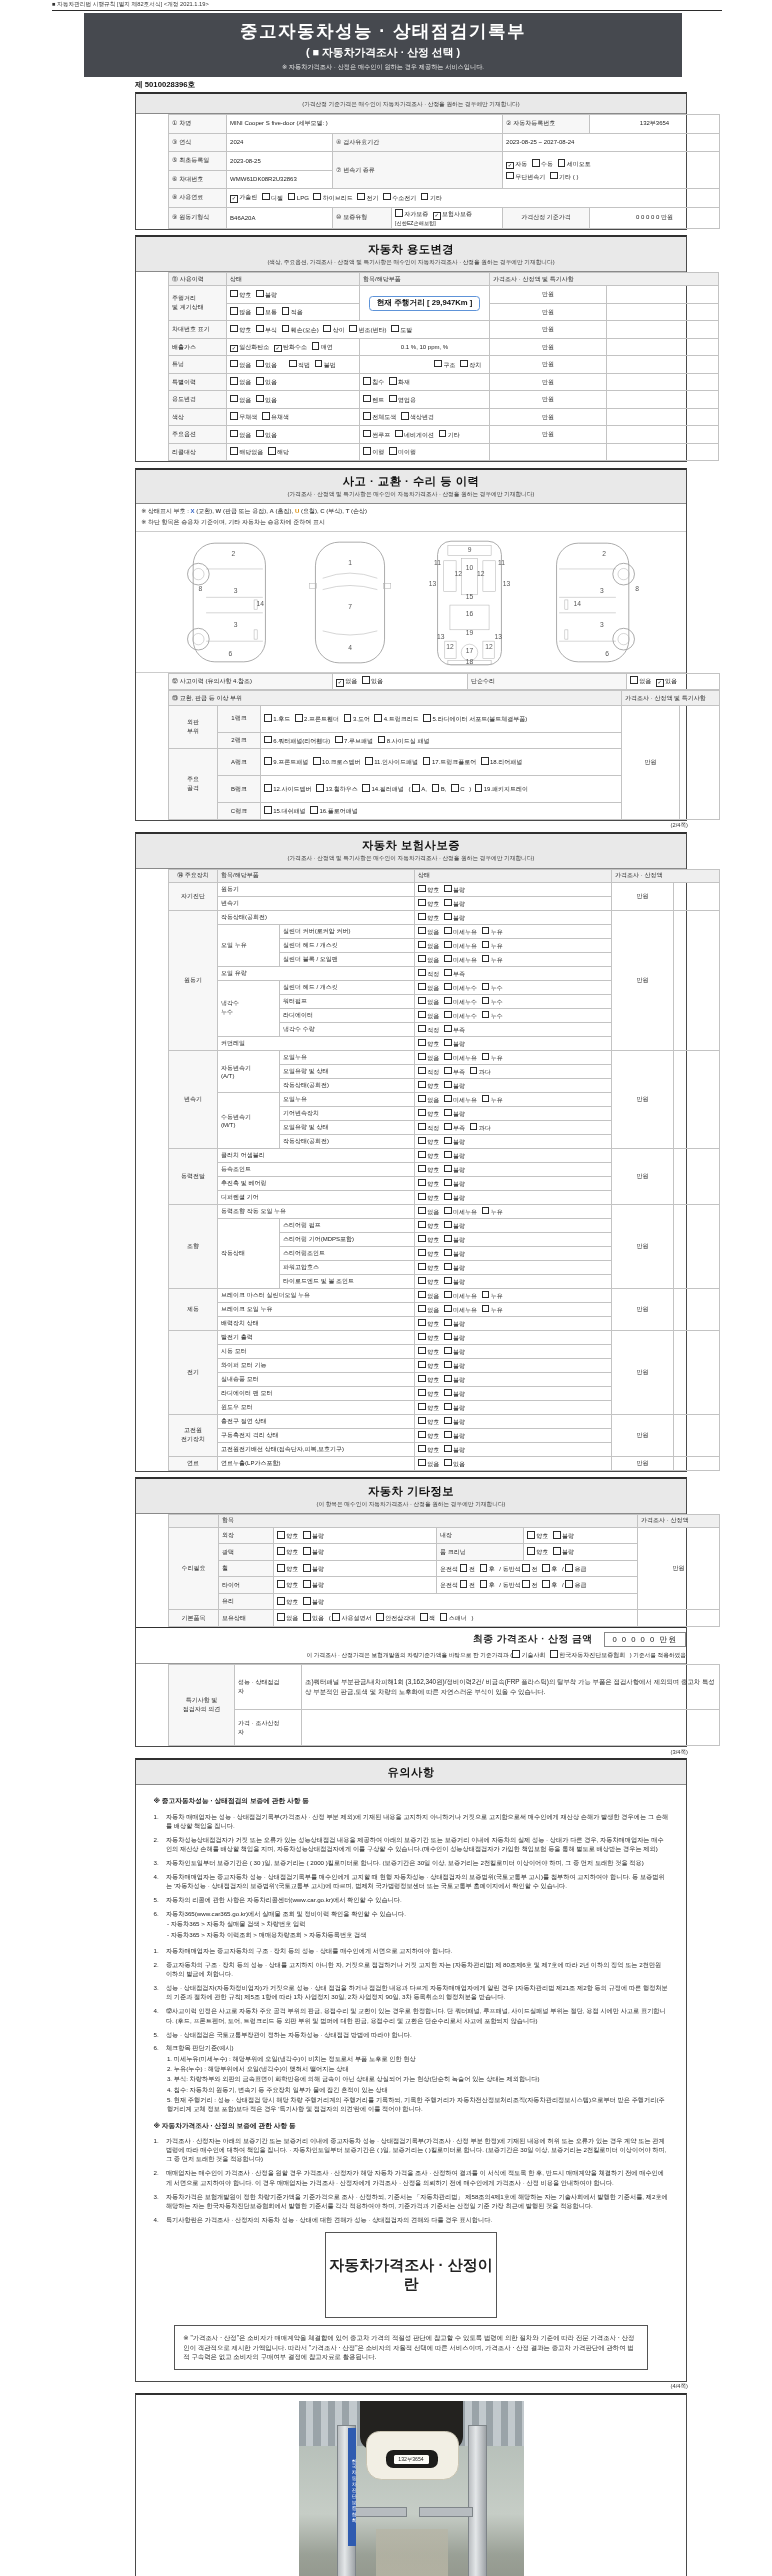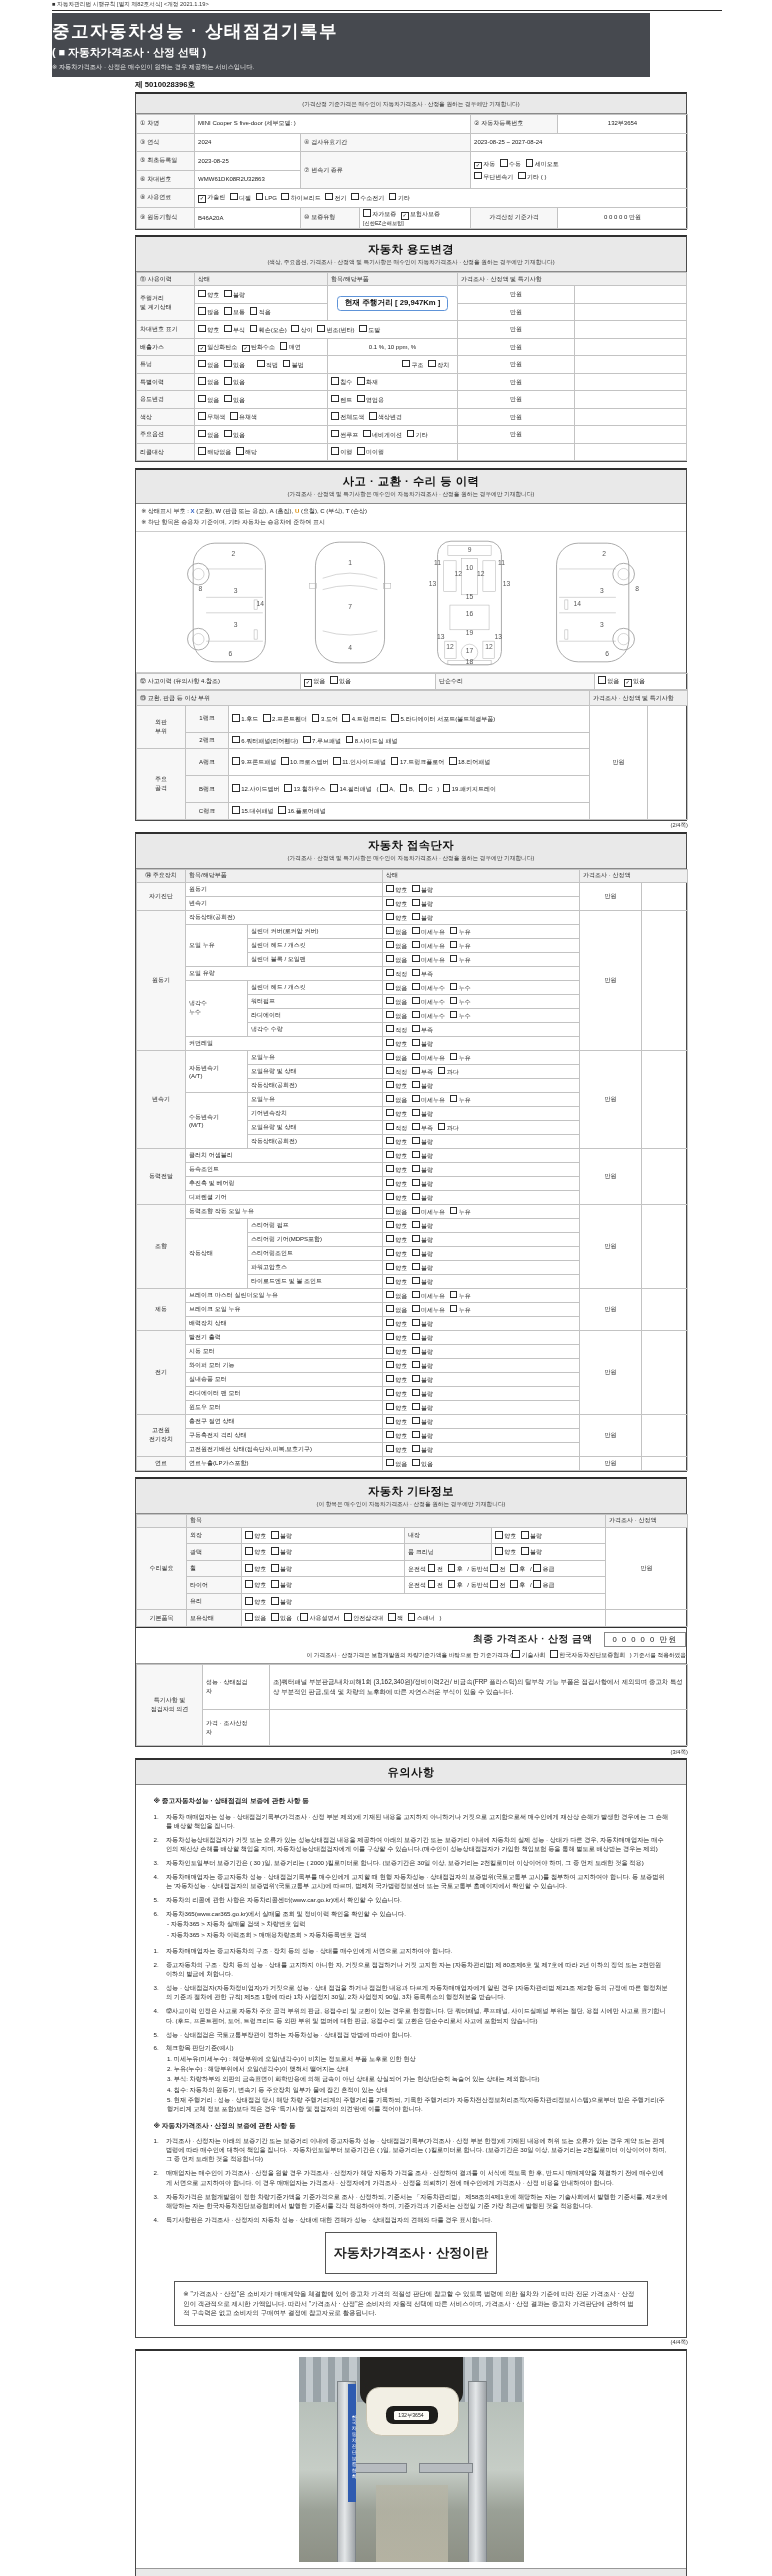--- a/index.html
+++ b/index.html
@@ -1,31 +1,31 @@
 <!DOCTYPE html>
 <html style="font-size:8.2px"><head>
 <meta charset="utf-8">
 <style>
   html,body{margin:0;padding:0;background:#fff;}
   body{font-family:"Liberation Sans","DejaVu Sans",sans-serif;color:#222;}
   .page{position:relative;width:773px;height:2576px;background:#fff;overflow:hidden;}
   .meta-line{width:670px;margin:1px auto 0 52px;font-size:5.7px;color:#333;}
   .toprule{width:670px;margin:1px auto 2.1px 52px;border-top:1.5px double #2b2b2b;}
-  .titleband{width:598px;margin-left:52px;background:#46494f;color:#fff;text-align:left;padding:6.2px 0 5.2px;}
+  .titleband{width:598px;margin-left:84px;background:#46494f;color:#fff;text-align:center;padding:6.2px 0 5.2px;}
   .titleband .t1{font-size:17.5px;font-weight:bold;letter-spacing:1.5px;}
   .titleband .t2{font-size:10.8px;font-weight:bold;margin-top:3.1px;}
   .titleband .t3{font-size:6.2px;color:#e8e8e8;margin-top:2.6px;}
   .docno{width:551px;margin:3.1px 0 2.1px 135px;font-size:7.7px;font-weight:bold;color:#111;}
   .content{width:552px;margin-left:135px;}
   .sec{border:1px solid #4a4a4a;border-top:2.1px solid #303030;background:#fff;}
   .sec + .sec{margin-top:5.2px;}
   .sech{background:#e9e9e9;border-bottom:0.5px solid #8a8a8a;text-align:center;padding:4.6px 2.1px 4.1px;}
   .sech .h1{font-size:11.3px;font-weight:bold;letter-spacing:0.5px;color:#111;}
   .sech .h2{font-size:5.7px;color:#333;margin-top:2.1px;}
-  table{border-collapse:collapse;width:100%;table-layout:fixed;}
+  table{border-collapse:collapse;width:100%;table-layout:fixed;margin-left:32px;}
   td,th{border:0.5px solid #c3c3c3;font-size:6px;padding:1.5px 3.1px;vertical-align:middle;word-break:keep-all;}
   th{background:#efefef;font-weight:normal;text-align:left;}
   .lbl{background:#f7f7f7;}
   .ctr{text-align:center;}
   .pre{white-space:pre-line;}
   .ck{display:inline-block;margin-right:4.6px;white-space:nowrap;}
   .ck .box{display:inline-block;width:5.7px;height:5.7px;border:0.8px solid #2e2e2e;font-size:5.2px;line-height:5.7px;text-align:center;font-weight:bold;color:#111;vertical-align:-1px;margin-right:1.5px;background:#fff;}
   .ck .ct{font-size:6px;}
   .price{ text-align:center;color:#222;}
   .mileagebox{display:inline-block;border:1px solid #5e93d8;border-radius:3.6px;padding:1.5px 6.2px;font-size:7.7px;font-weight:bold;color:#111;}
@@ -37,21 +37,21 @@
   svg text{font-size:13px;fill:#555;font-family:"Liberation Sans",sans-serif;}
   svg .ln{fill:none;stroke:#9a9a9a;stroke-width:1.6;}
   svg .ln2{fill:none;stroke:#b0b0b0;stroke-width:1;}
   .noticebody{padding:7.2px 17.5px 8.2px;}
   .ntitle{font-size:6.7px;font-weight:bold;margin:5.2px 0 5.2px;}
   .nitem{display:flex;font-size:6.2px;line-height:1.5;margin:0 0 4.6px;}
   .nitem .nnum{width:12.4px;flex:none;}
   .nitem .ntext{flex:1;}
   .nsub{margin:1px 0 0 1px;}
   .nbox{border:0.8px solid #555;margin:7.2px 20.6px 3.1px;padding:6.2px 8.2px;font-size:6.4px;line-height:1.55;}
-  .nboxtitle{display:block;width:170px;margin:8.2px auto 0;border:0.8px solid #555;text-align:center;font-size:13px;font-weight:bold;padding:11px 0;}
+  .nboxtitle{display:block;width:170px;margin:8.2px auto 0;border:0.8px solid #555;text-align:center;font-size:15px;font-weight:bold;padding:23px 0;}
   .photoimg{width:225px;height:205px;margin:6.2px auto;position:relative;overflow:hidden;background:linear-gradient(#aeb8b2 0%,#c6cdc6 55%,#9aa096 75%,#8d9085 100%);}
   .ceil{position:absolute;left:0;top:0;width:100%;height:45px;background:repeating-linear-gradient(90deg,#9aa3a8 0 7.2px,#c2c9cd 7.2px 14.4px);}
   .post{position:absolute;top:24px;width:17.5px;height:181px;background:linear-gradient(90deg,#b9bdc0,#e4e7e9 40%,#9da2a6);border:0.5px solid #7e8488;}
   .arm{position:absolute;top:106px;height:8.2px;background:#b7bcc0;border:0.5px solid #80868a;}
   .carblock{position:absolute;left:61px;top:0;width:103px;height:49px;background:#23221f;border-radius:0 0 13.4px 13.4px;}
   .carface{position:absolute;left:67px;top:30px;width:91px;height:47px;background:#f2efe4;border-radius:13.4px 13.4px 15.5px 15.5px;border:0.5px solid #c9c4b2;}
   .grille{position:absolute;left:87px;top:49px;width:52px;height:17.5px;background:#1d1d1b;border-radius:7.2px;}
   .plate{position:absolute;left:95px;top:54px;width:35px;height:8.8px;background:#fdfdf8;border-radius:1.5px;font-size:5.2px;text-align:center;line-height:8.8px;color:#222;}
   .banner{position:absolute;left:49px;top:27px;width:8.8px;height:118px;background:#2f5bb0;color:#fff;writing-mode:vertical-rl;text-orientation:upright;font-size:4.9px;letter-spacing:1px;text-align:center;}
   .floorshine{position:absolute;left:77px;bottom:0;width:72px;height:77px;background:linear-gradient(#b7b3a2,#cfc9b5);opacity:.6;}
@@ -368,21 +368,21 @@
       </tbody>
         </table>
     </div>
   </div>
   <div class="pagemark">(2/4쪽)</div>
 
   <div class="content">
 
     <div class="sec">
       <div class="sech">
-        <div class="h1">자동차 접속단자</div>
+        <div class="h1">자동차 보험사보증</div>
         <div class="h2">(가격조사 · 산정액 및 특기사항은 매수인이 자동차가격조사 · 산정을 원하는 경우에만 기재합니다)</div>
       </div>
       <table>
         <colgroup>
             <col style="width:49px">
             <col style="width:62px">
             <col style="width:135px">
             <col style="width:197px">
             <col style="width:62px">
             <col style="width:46px">

